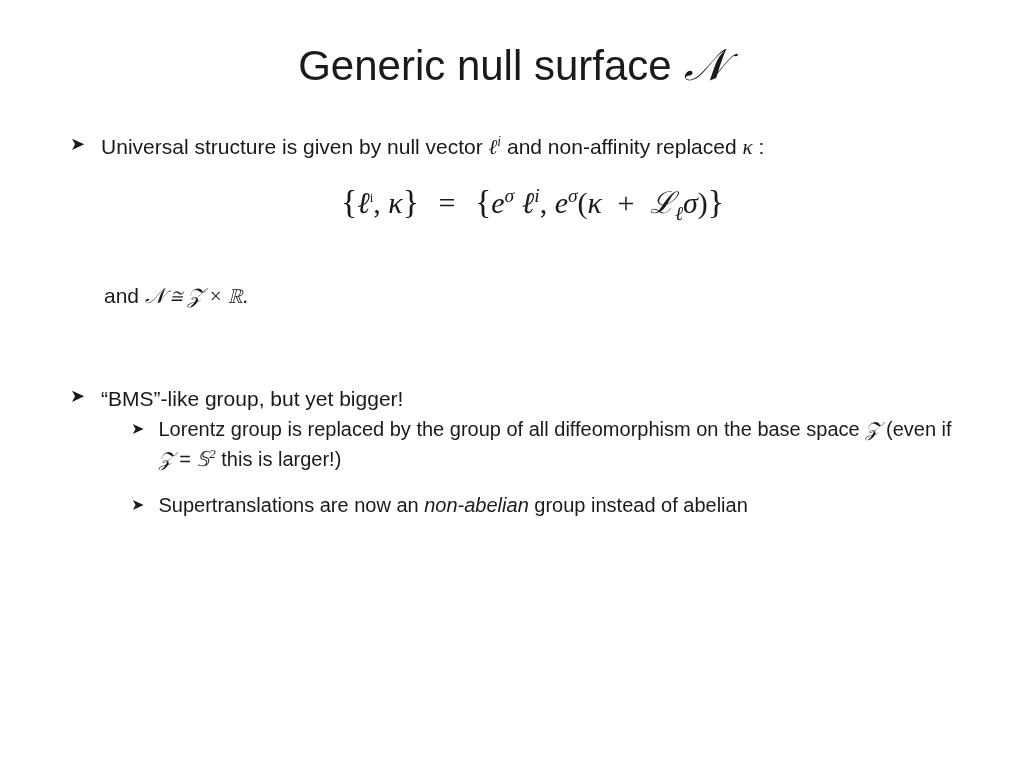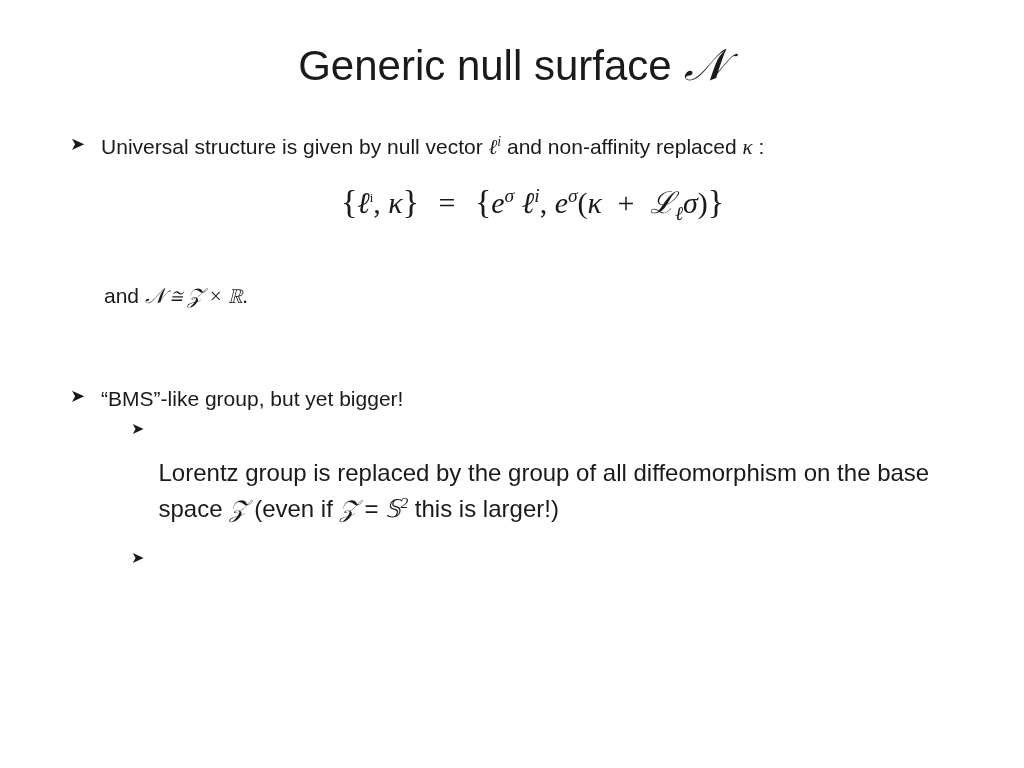--- a/index.html
+++ b/index.html
@@ -93,23 +93,22 @@
     .sub-bullet-arrow {
       font-size: 16px;
       color: #1a1a1a;
       margin-top: 3px;
       flex-shrink: 0;
       font-family: 'Arial', sans-serif;
     }
 
     .sub-bullet-content {
       font-family: 'Arial', 'Helvetica', sans-serif;
-      font-size: 24px;
+      font-size: 20px;
       line-height: 1.5;
-      margin-top: 41px;
     }
 
     .italic-text {
       font-style: italic;
     }
 
     .math-inline {
       font-family: 'Georgia', serif;
       font-style: italic;
     }
@@ -176,18 +175,23 @@
       <div class="sub-bullet">
         <span class="sub-bullet-arrow">➤</span>
         <div class="sub-bullet-content">
           <span>Lorentz group is replaced by the group of all diffeomorphism on the base space </span><span class="math-inline">𝒵</span><span> (even if </span><span class="math-inline">𝒵</span><span> = </span><span class="math-inline">𝕊<sup>2</sup></span><span> this is larger!)</span>
         </div>
       </div>
 
       
       <div class="sub-bullet">
         <span class="sub-bullet-arrow">➤</span>
+        <div class="sub-bullet-content">
+          <span>Supertranslations are now an</span>
+          <span class="italic-text"> <span>non-abelian</span></span>
+          <span> </span><span>group instead of abelian</span>
+        </div>
       </div>
 
     </div>
   </div>
 
 </div>
 
 </body></html>

